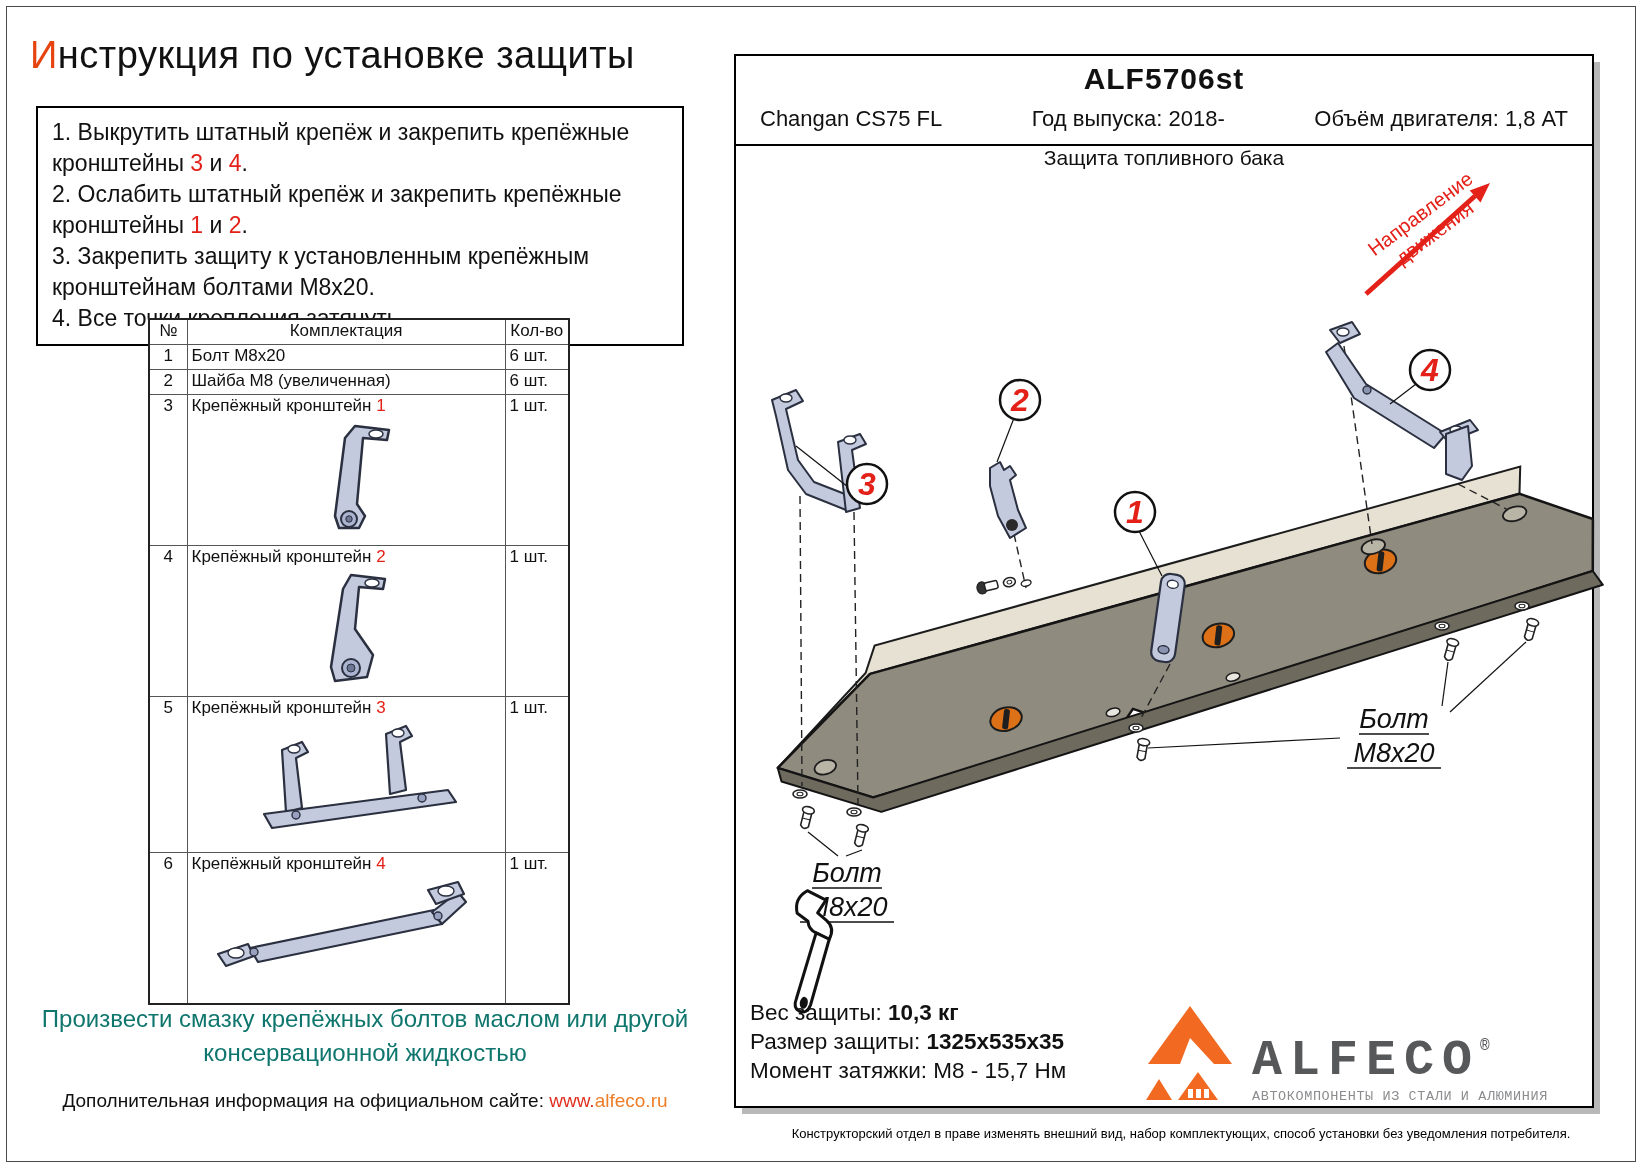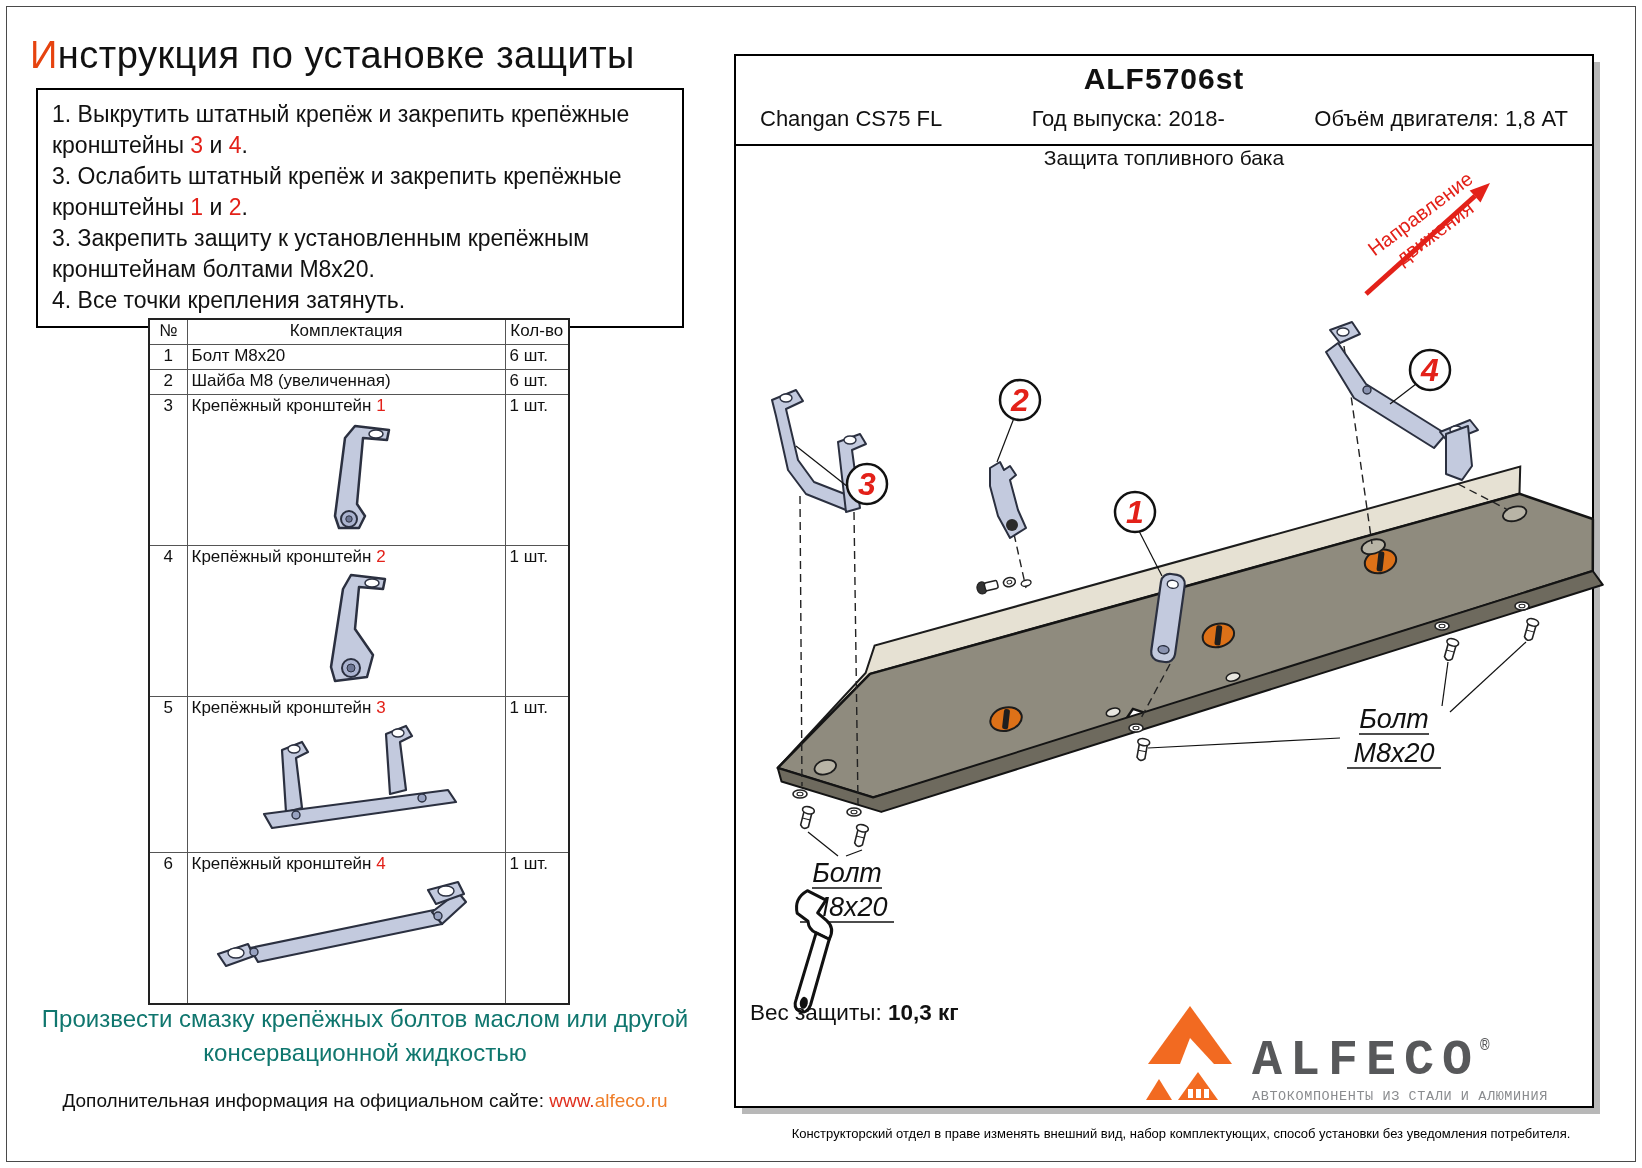--- a/index.html
+++ b/index.html
@@ -5,21 +5,21 @@
   html,body{margin:0;padding:0;background:#e9e9e9;}
   .page{position:relative;width:1642px;height:1168px;background:#fff;overflow:hidden;
         font-family:"Liberation Sans","DejaVu Sans",sans-serif;color:#111;}
   .frame{position:absolute;inset:6px;border:1px solid #4a4a4a;pointer-events:none;}
   .red{color:#e32119;}
   .b{font-weight:bold;}
 
   
   .doc-title{position:absolute;left:30px;top:34px;font-size:38px;letter-spacing:.5px;white-space:nowrap;}
   .doc-title .accent{color:#e6430f;}
-  .instructions{position:absolute;left:36px;top:88px;width:648px;box-sizing:border-box;
+  .instructions{position:absolute;left:36px;top:106px;width:648px;box-sizing:border-box;
       border:2px solid #000;padding:9px 14px 10px;font-size:23px;line-height:31px;}
   .parts-table{position:absolute;left:148px;top:318px;border-collapse:collapse;table-layout:fixed;
       font-size:17px;}
   .parts-table td,.parts-table th{border:1px solid #555;padding:1px 4px;vertical-align:top;background:#fff;}
   .parts-table{border:2px solid #222;}
   .parts-table th{font-weight:normal;text-align:center;height:22px;}
   .col-num{width:38px;} .col-name{width:318px;} .col-qty{width:64px;}
   .c-num{text-align:center;}
   .c-qty{text-align:left;padding-left:8px;}
   .parts-table tbody tr:nth-child(1) td,.parts-table tbody tr:nth-child(2) td{height:22px;}
@@ -61,21 +61,21 @@
 </head>
 <body>
 
 <div class="page">
   <div class="frame"></div>
 
   <div class="doc-title"><span class="accent">И</span><span>нструкция по установке защиты</span></div>
 
   <div class="instructions">
       <div><span>1. Выкрутить штатный крепёж и закрепить крепёжные кронштейны </span><span class="red">3</span><span> и </span><span class="red">4</span><span>.</span></div>
-      <div><span>3. Ослабить штатный крепёж и закрепить крепёжные кронштейны </span><span class="red">1</span><span> и </span><span class="red">2</span><span>.</span></div>
+      <div><span>2. Ослабить штатный крепёж и закрепить крепёжные кронштейны </span><span class="red">1</span><span> и </span><span class="red">2</span><span>.</span></div>
       <div><span>3. Закрепить защиту к установленным крепёжным кронштейнам болтами М8х20.</span></div>
       <div><span>4. Все точки крепления затянуть.</span></div>
     </div>
 
   <table class="parts-table">
     <colgroup>
         <col class="col-num">
         <col class="col-name">
         <col class="col-qty">
       </colgroup>
@@ -335,20 +335,22 @@
     <svg class="wrench-svg" width="80" height="150" viewBox="0 0 80 150">
       <g stroke="#111" stroke-width="3" fill="#fff" stroke-linejoin="round" transform="rotate(10 35 70)">
         <path d="M22 6 L42 12 L36 26 L46 32 Q56 38 52 50 L38 46 Q30 44 28 36 L16 30 Q10 16 22 6 Z"></path>
         <path d="M38 46 L52 50 L45 118 Q43 128 35 126 Q28 124 30 114 Z"></path>
         <ellipse cx="38" cy="117" rx="4" ry="6" fill="#111" stroke="none"></ellipse>
       </g>
     </svg>
 
     <div class="specs">
         <div><span>Вес защиты: </span><span class="b">10,3 кг</span></div>
+        <div><span>Размер защиты: </span><span class="b">1325х535х35</span></div>
+        <div><span>Момент затяжки:  </span><span>М8 - 15,7 Нм</span></div>
       </div>
 
     <div class="logo">
       <svg width="92" height="100" viewBox="0 0 92 100">
         <polygon points="46,2 88,60 4,60" fill="#f26a21"></polygon>
         <polygon points="46,34 70,60 36,60" fill="#fff"></polygon>
         <polygon points="2,96 15,75 28,96" fill="#f26a21"></polygon>
         <polygon points="34,96 54,68 74,96" fill="#f26a21"></polygon>
         <rect x="44" y="85" width="5" height="9" fill="#fff"></rect>
         <rect x="52" y="85" width="5" height="9" fill="#fff"></rect>

